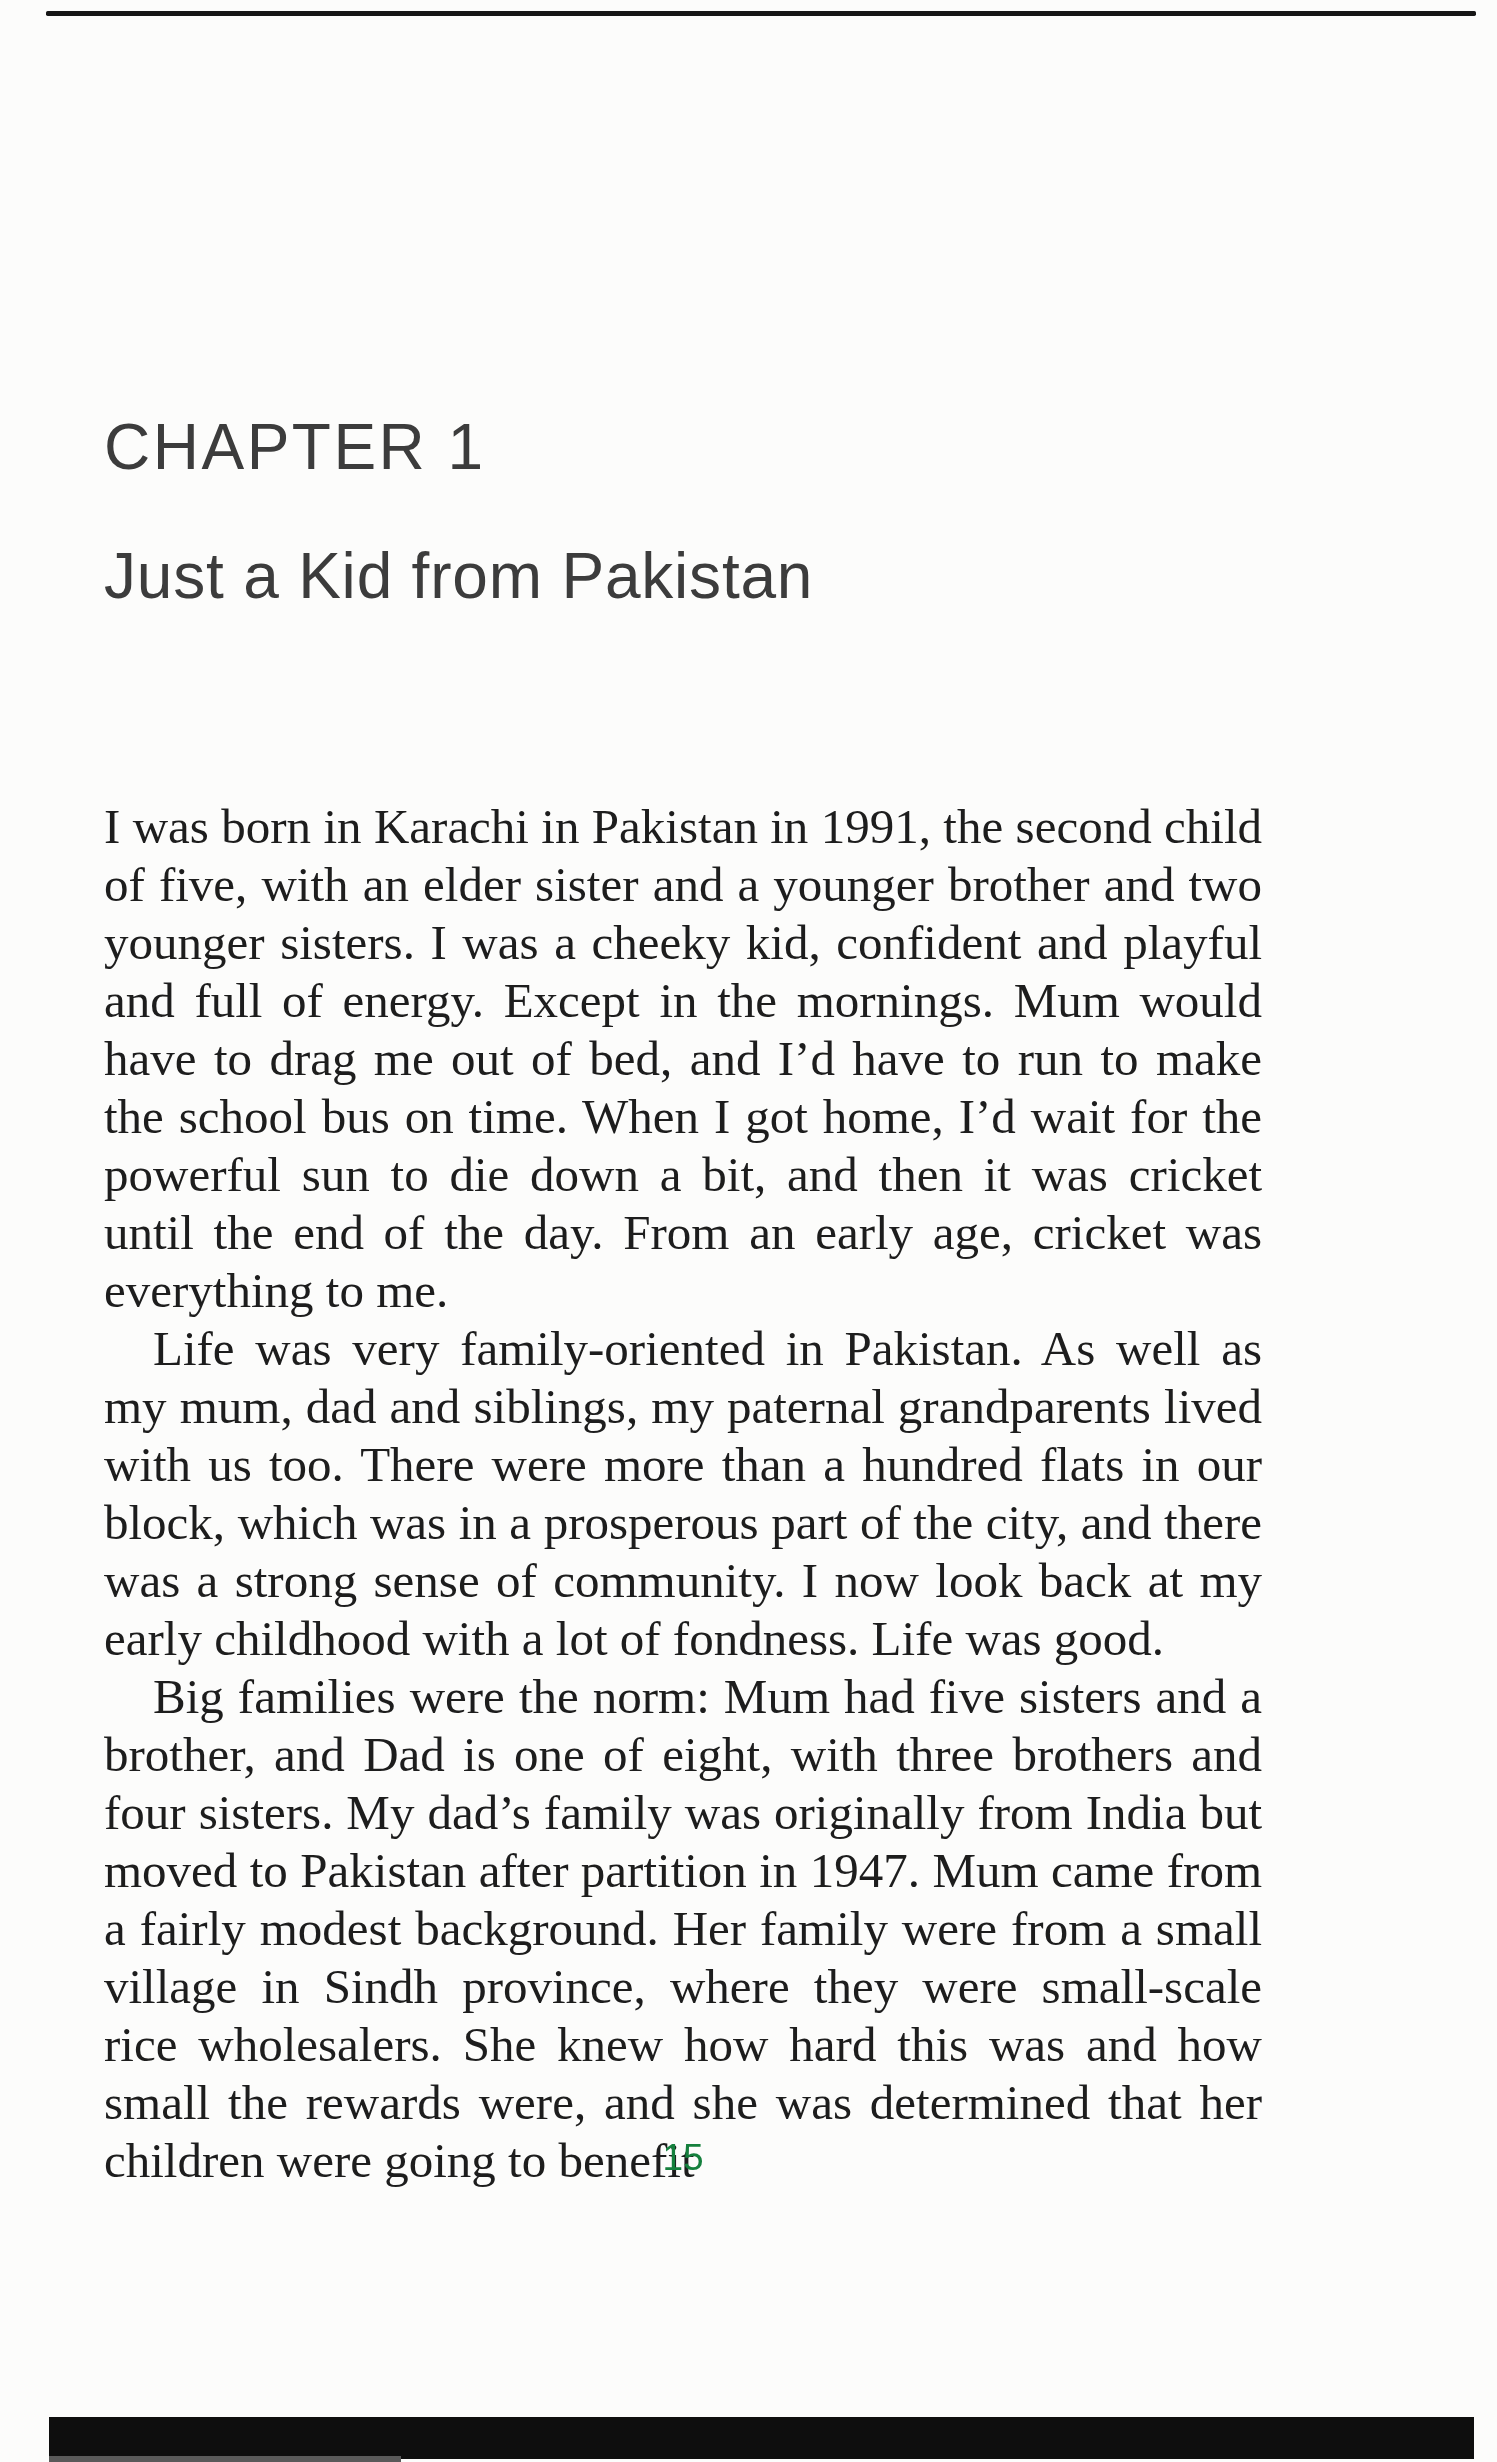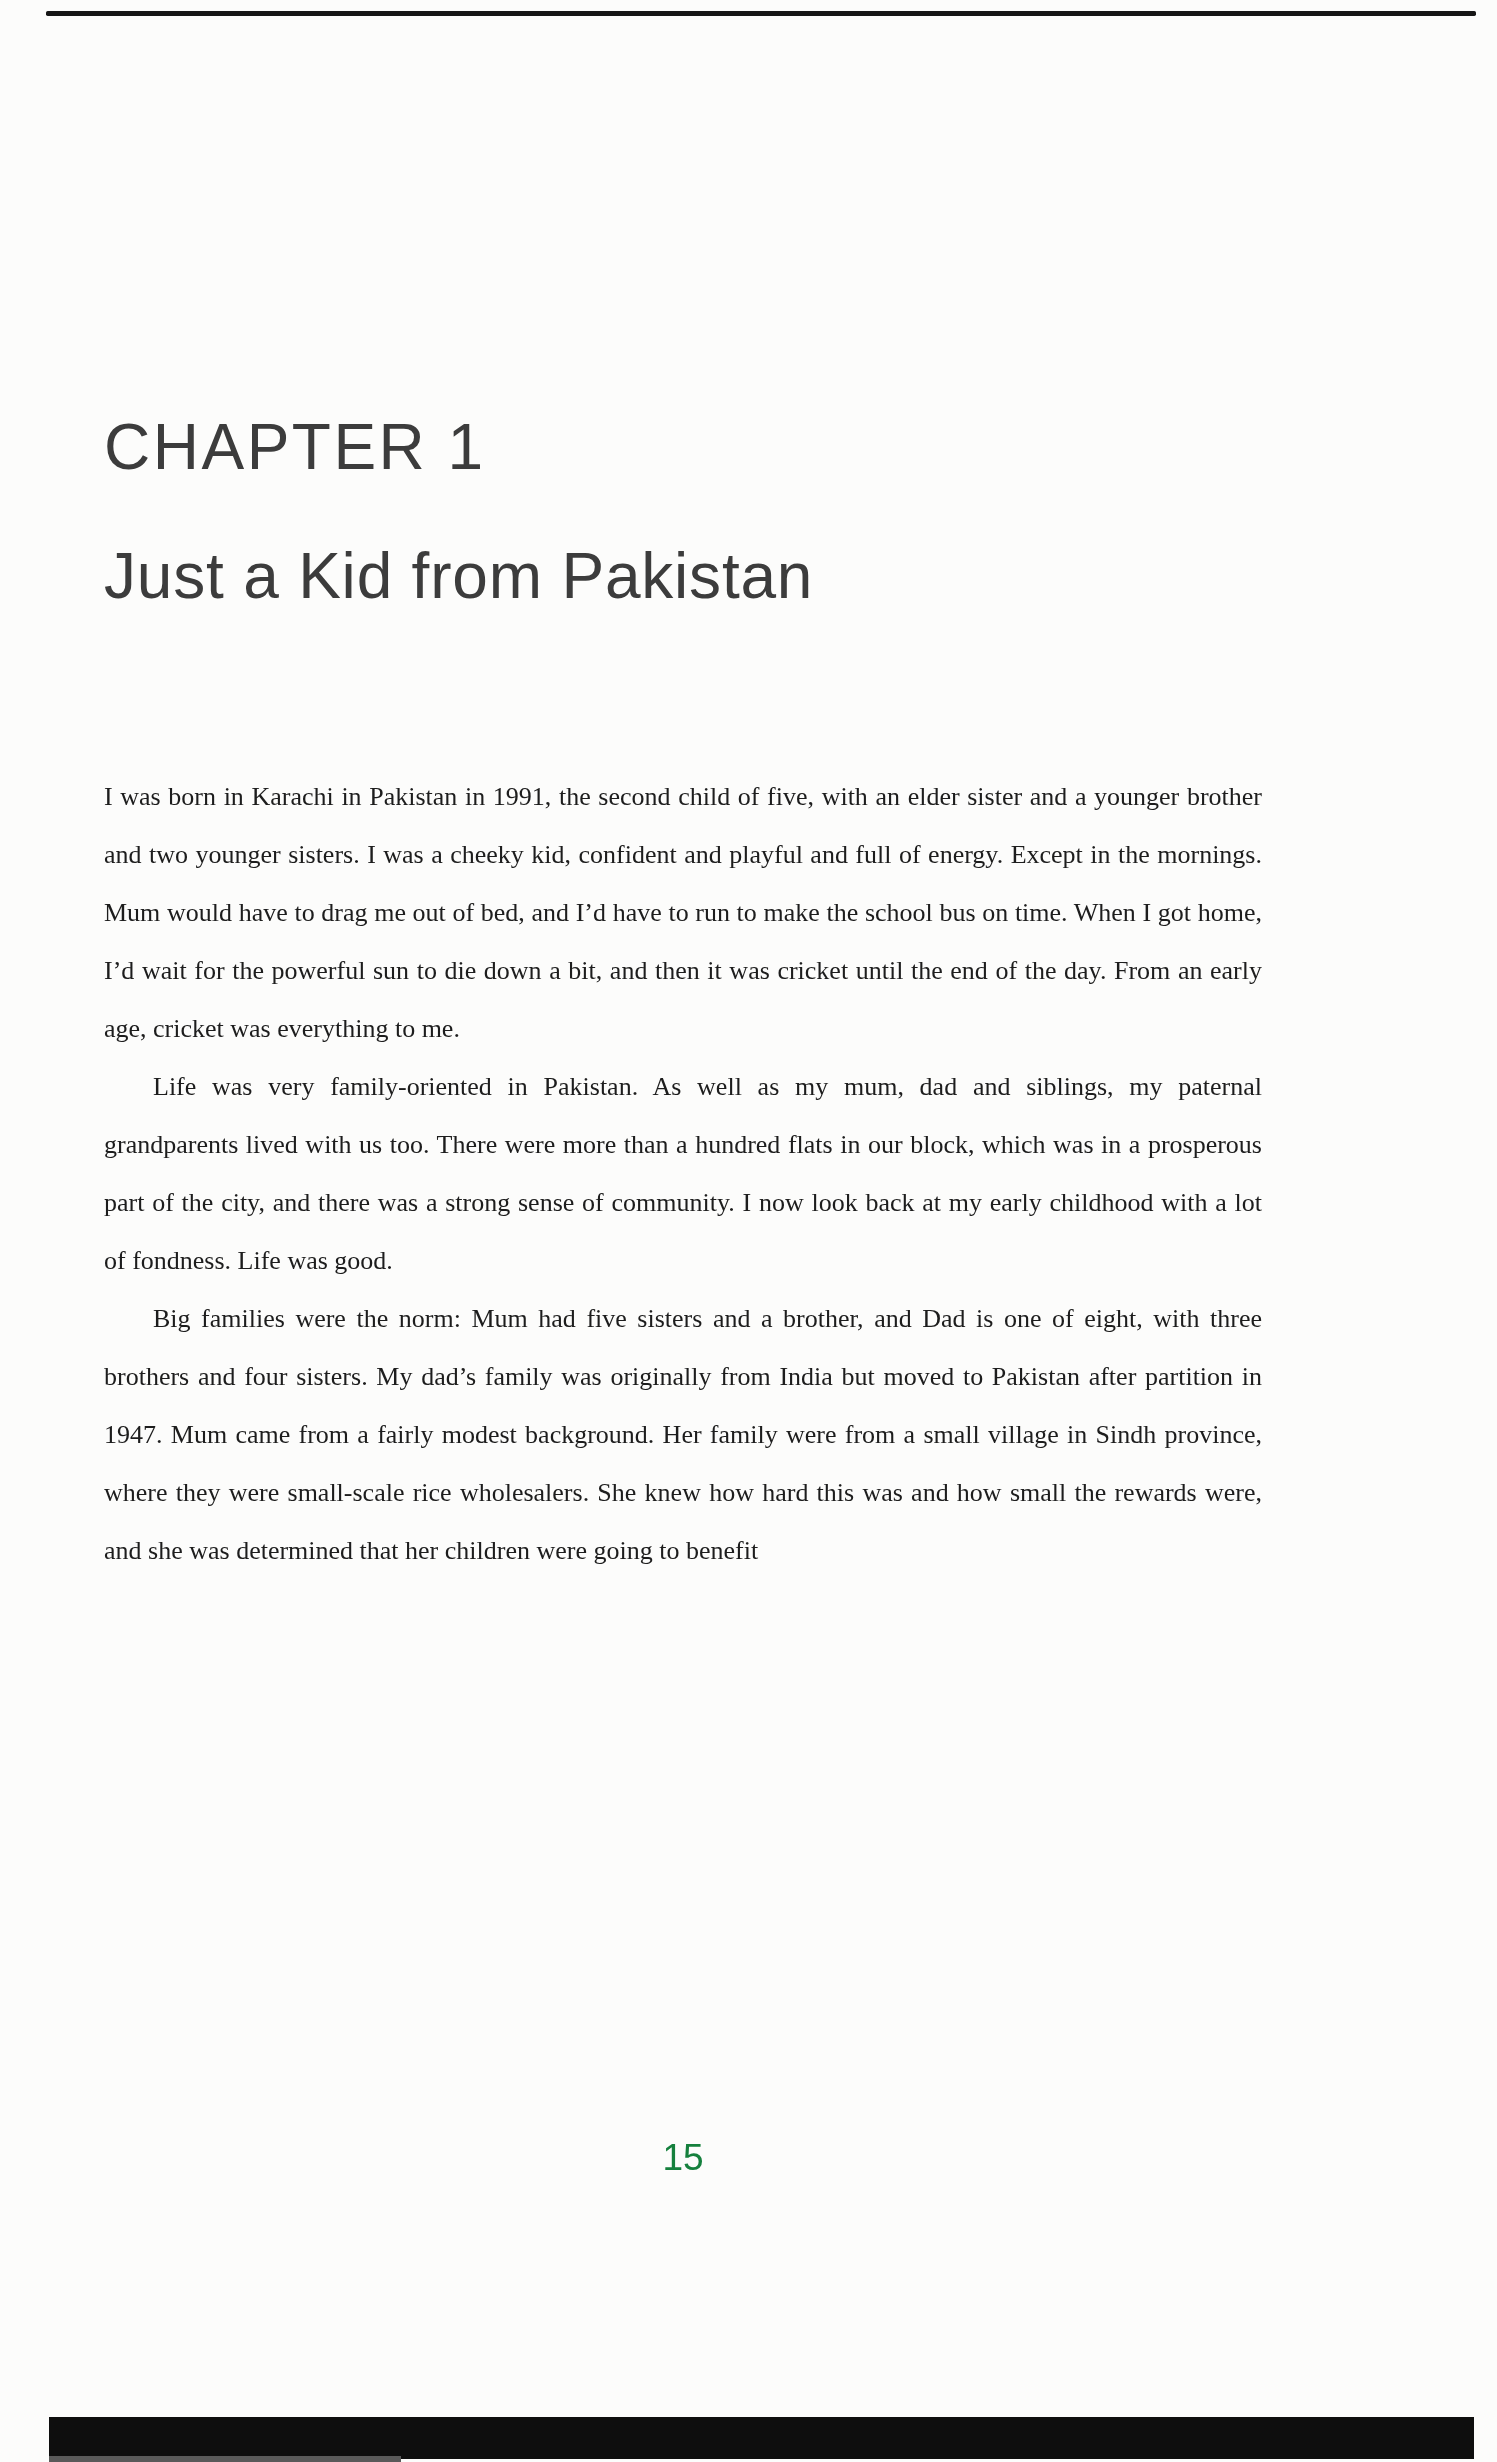--- a/index.html
+++ b/index.html
@@ -63,25 +63,25 @@
     text-align: left;
     font-family: "Liberation Sans", sans-serif;
     font-size: 64px;
     font-weight: 400;
     letter-spacing: 0.8px;
     color: #3c3c3c;
     line-height: 1;
   }
   .body-text {
     position: absolute;
-    top: 768px;
+    top: 798px;
     left: 104px;
     width: 1158px;
     font-family: "Liberation Serif", "DejaVu Serif", serif;
-    font-size: 26px;
+    font-size: 49px;
     line-height: 58px;
     color: #1d1d1d;
     text-align: justify;
   }
   .body-text p {
     margin: 0;
   }
   .body-text p.indent {
     text-indent: 49px;
   }

